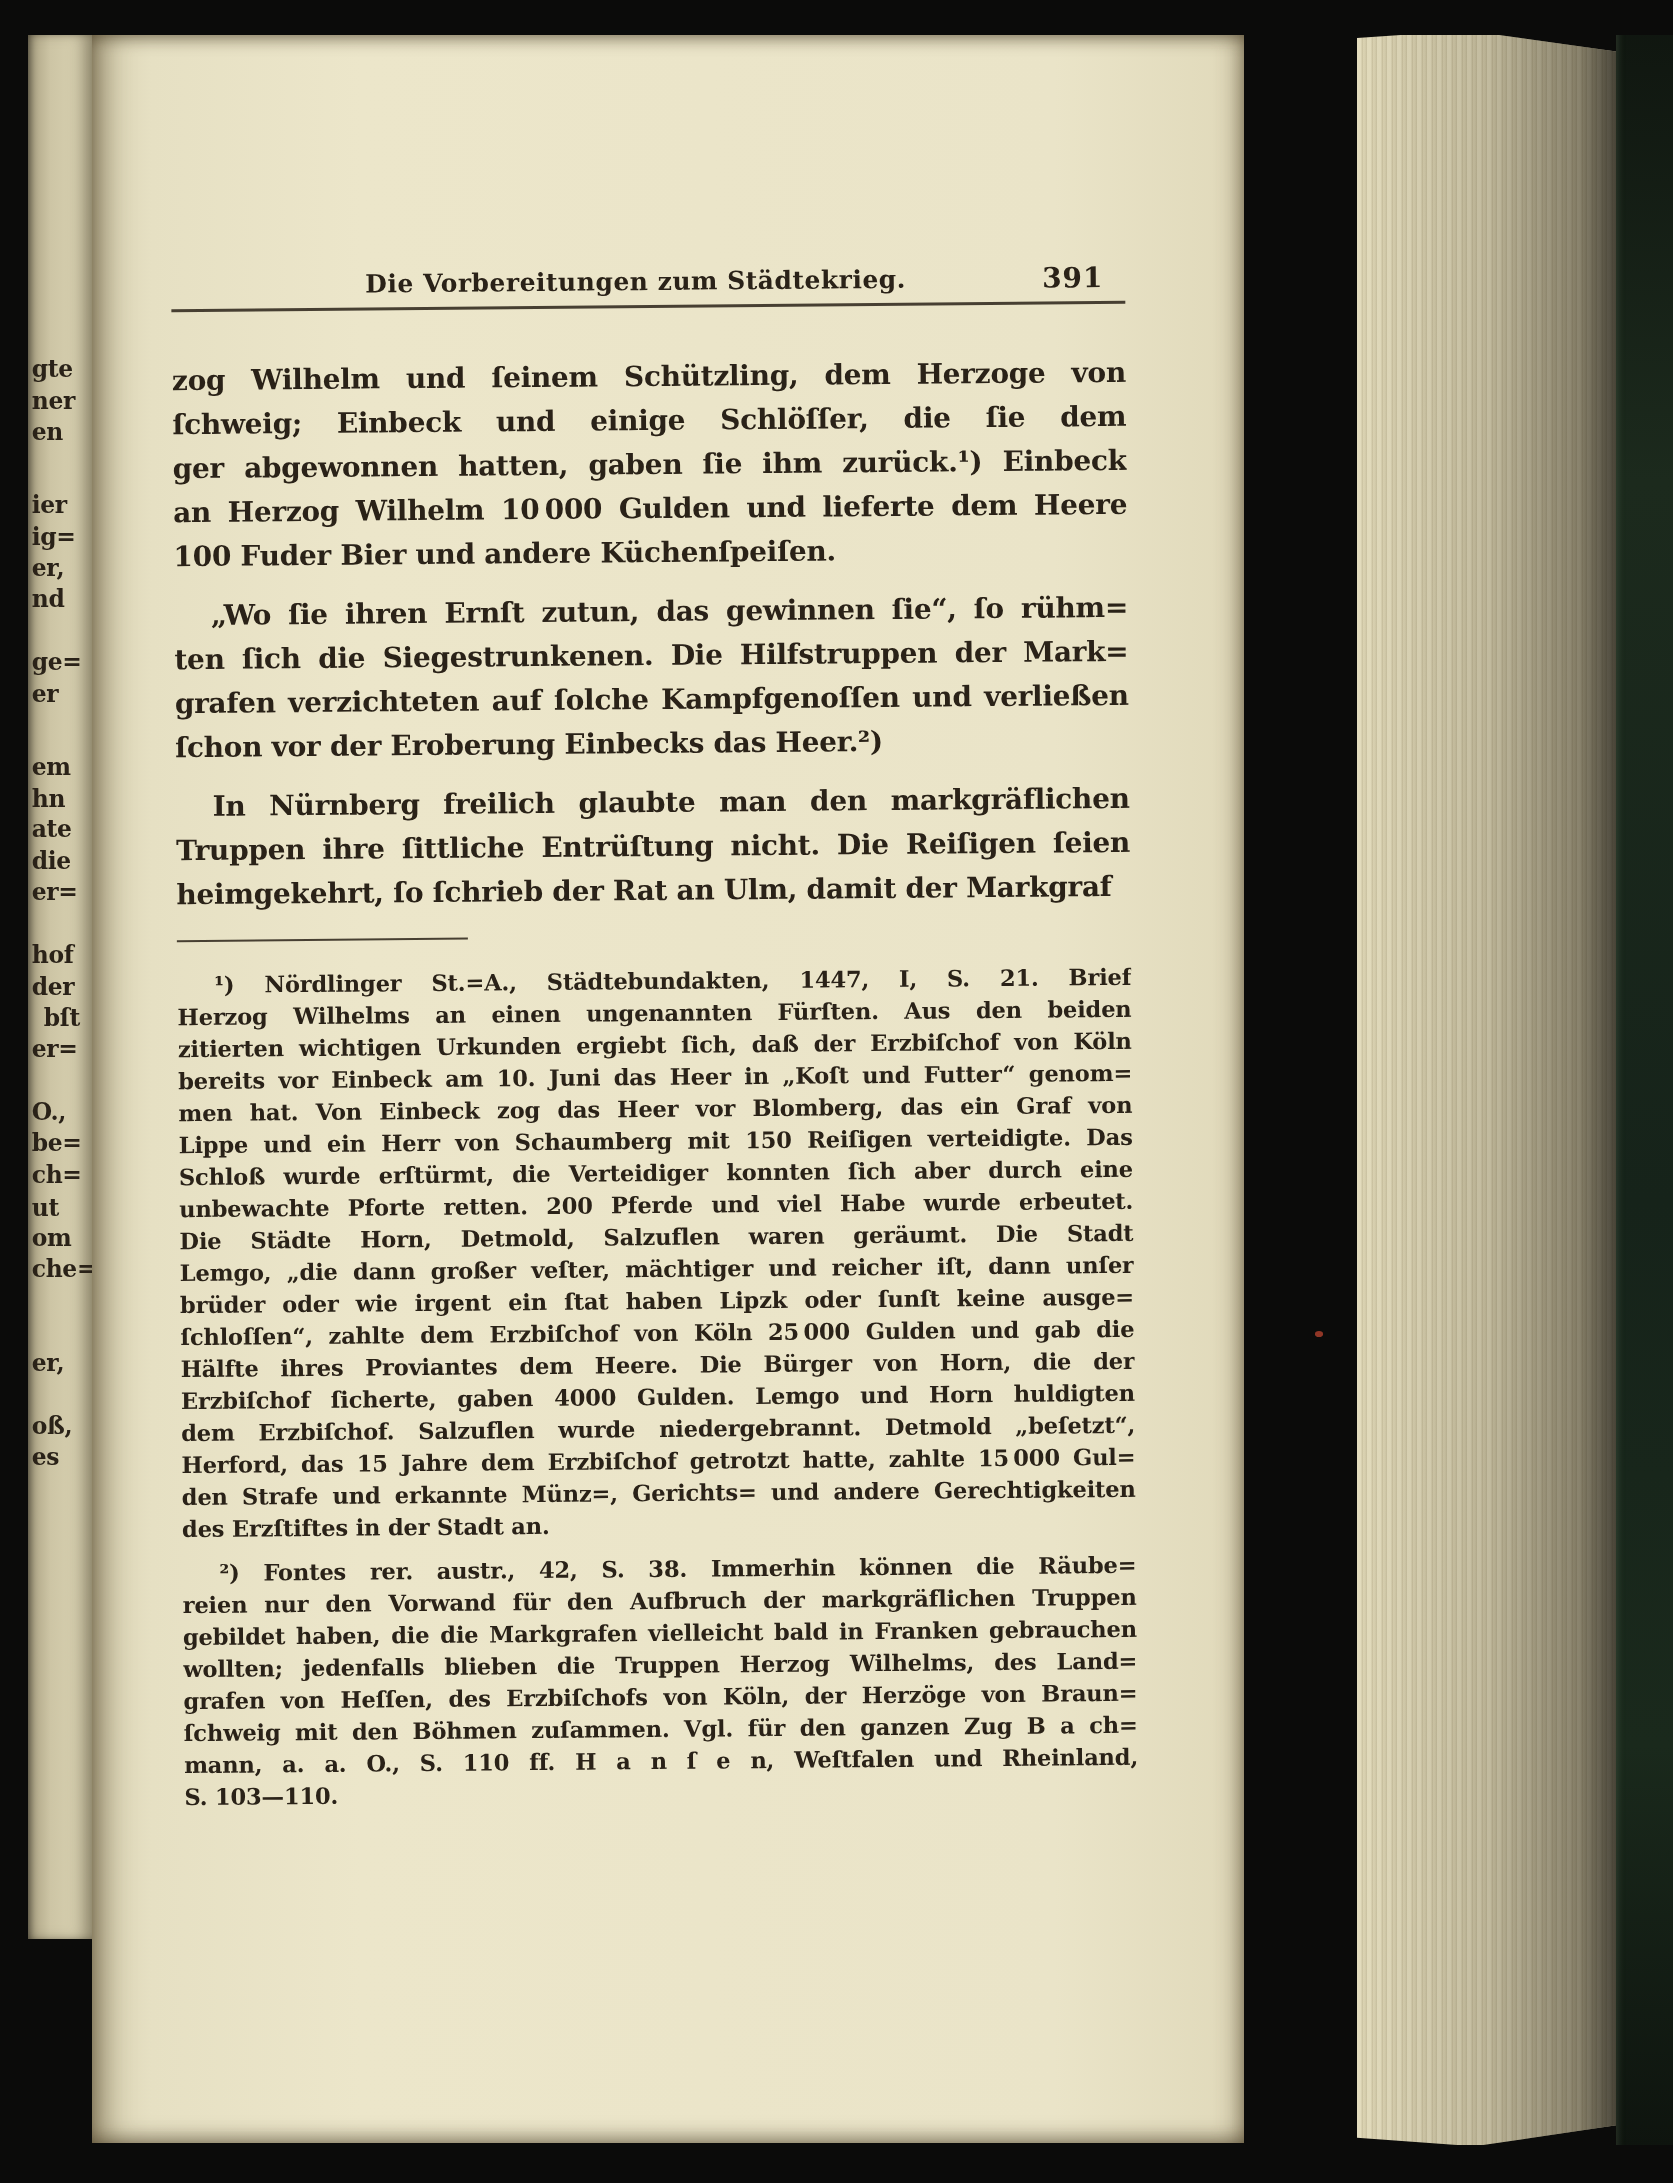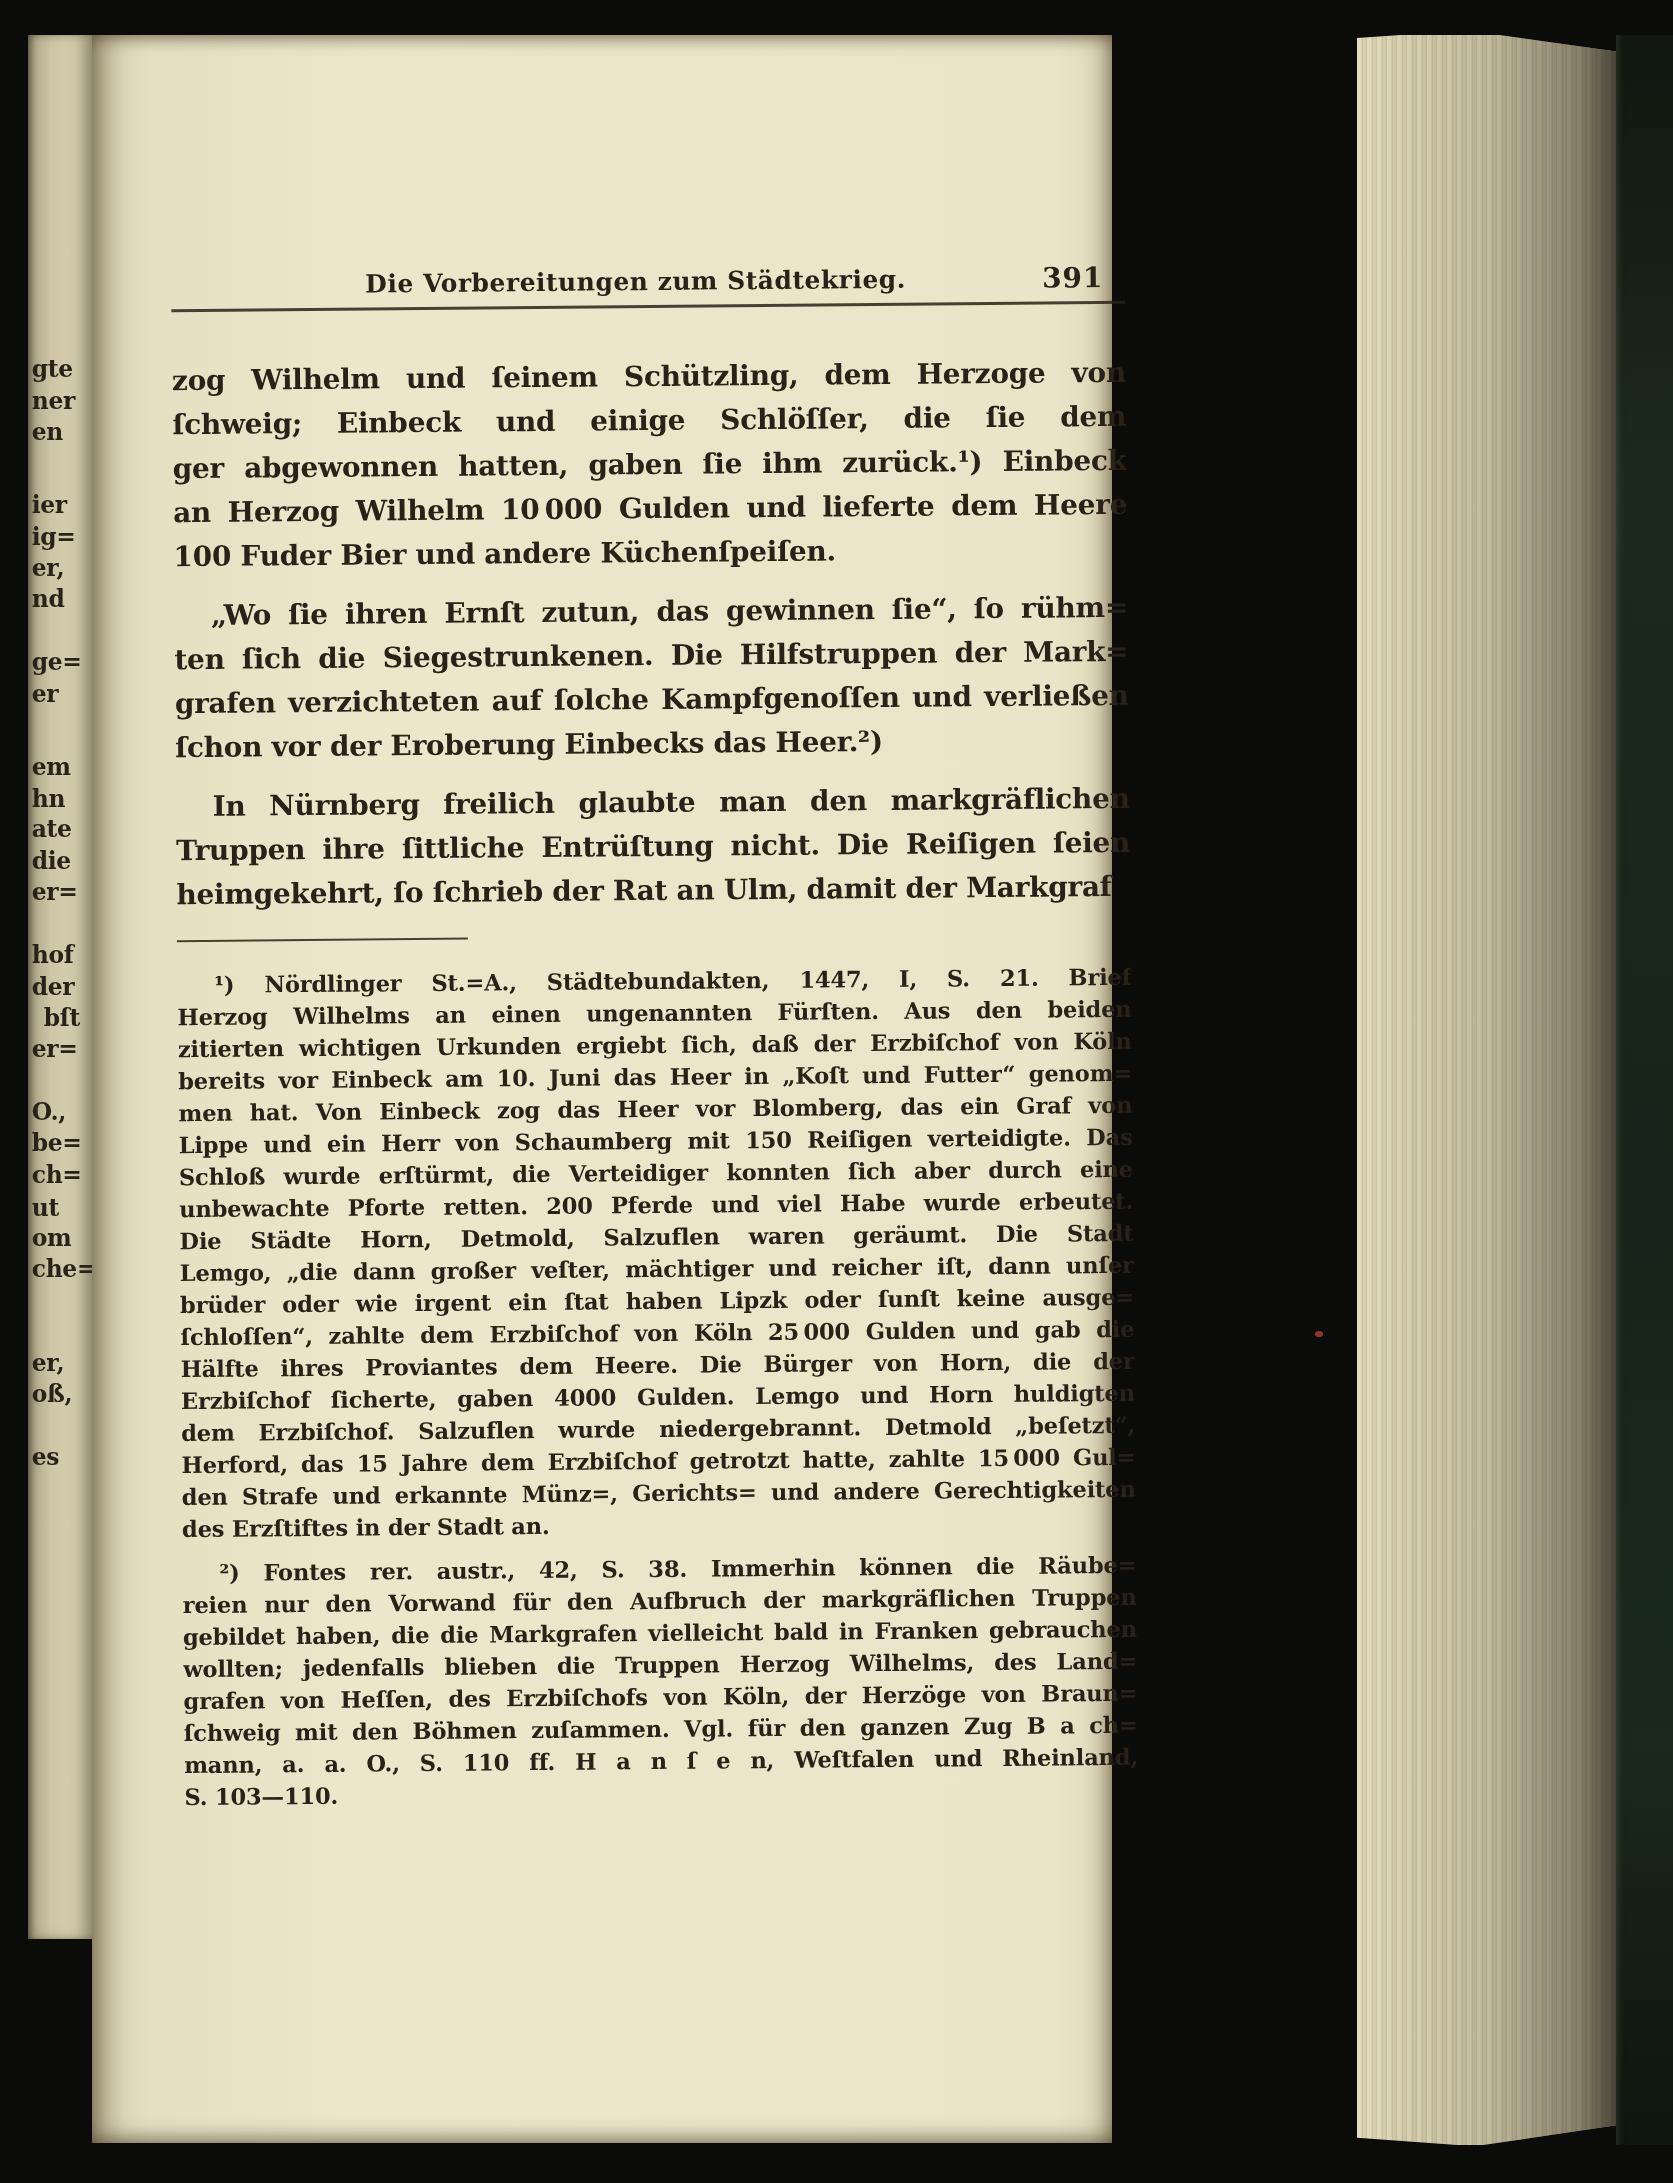--- a/index.html
+++ b/index.html
@@ -25,21 +25,21 @@
   }
   .frag {
     position: absolute; left: 3.3px;
     font-size: 23.4px; font-weight: bold;
     color: var(--ink, #2a2218);
     letter-spacing: -0.3px;
     white-space: nowrap;
   }
   .main-page {
     position: absolute; left: 92px; top: 33px;
-    width: 1020px; height: 2110px;
+    width: 1152px; height: 2110px;
     background: linear-gradient(90deg, #d8d1b1 0px, #e6e0c3 59px, #ece6ca 268px, #eae4c8 962px, #e0d9ba 100%);
     box-shadow:
       inset 23.4px 0 30px -13.4px rgba(70,55,30,.55),
       inset 0 11.7px 16.7px -8.4px rgba(55,44,22,.6),
       inset 0 -13.4px 20px -10px rgba(55,44,22,.5),
       inset -16.7px 0 22px -10px rgba(70,55,30,.45);
   }
   .page-stack {
     position: absolute; left: 1357px; top: 28.4px;
     width: 261px; height: 2120px;
@@ -145,21 +145,21 @@
       <span class="frag" style="top: 938px;">der</span>
       <span class="frag" style="top: 969px; padding-left: 12px;">bſt</span>
       <span class="frag" style="top: 1000px;">er=</span>
       <span class="frag" style="top: 1063px;">O.,</span>
       <span class="frag" style="top: 1094px;">be=</span>
       <span class="frag" style="top: 1126px;">ch=</span>
       <span class="frag" style="top: 1159px;">ut</span>
       <span class="frag" style="top: 1189px;">om</span>
       <span class="frag" style="top: 1220px;">che=</span>
       <span class="frag" style="top: 1314px;">er,</span>
-      <span class="frag" style="top: 1345px;">oß,</span>
+      <span class="frag" style="top: 1377px;">oß,</span>
       <span class="frag" style="top: 1408px;">es</span>
     </div>
 
   <div class="main-page">
     <div class="content">
 
       <div class="header">
         <span class="running-title">Die Vorbereitungen zum Städtekrieg.</span>
         <span class="page-number">391</span>
       </div>

